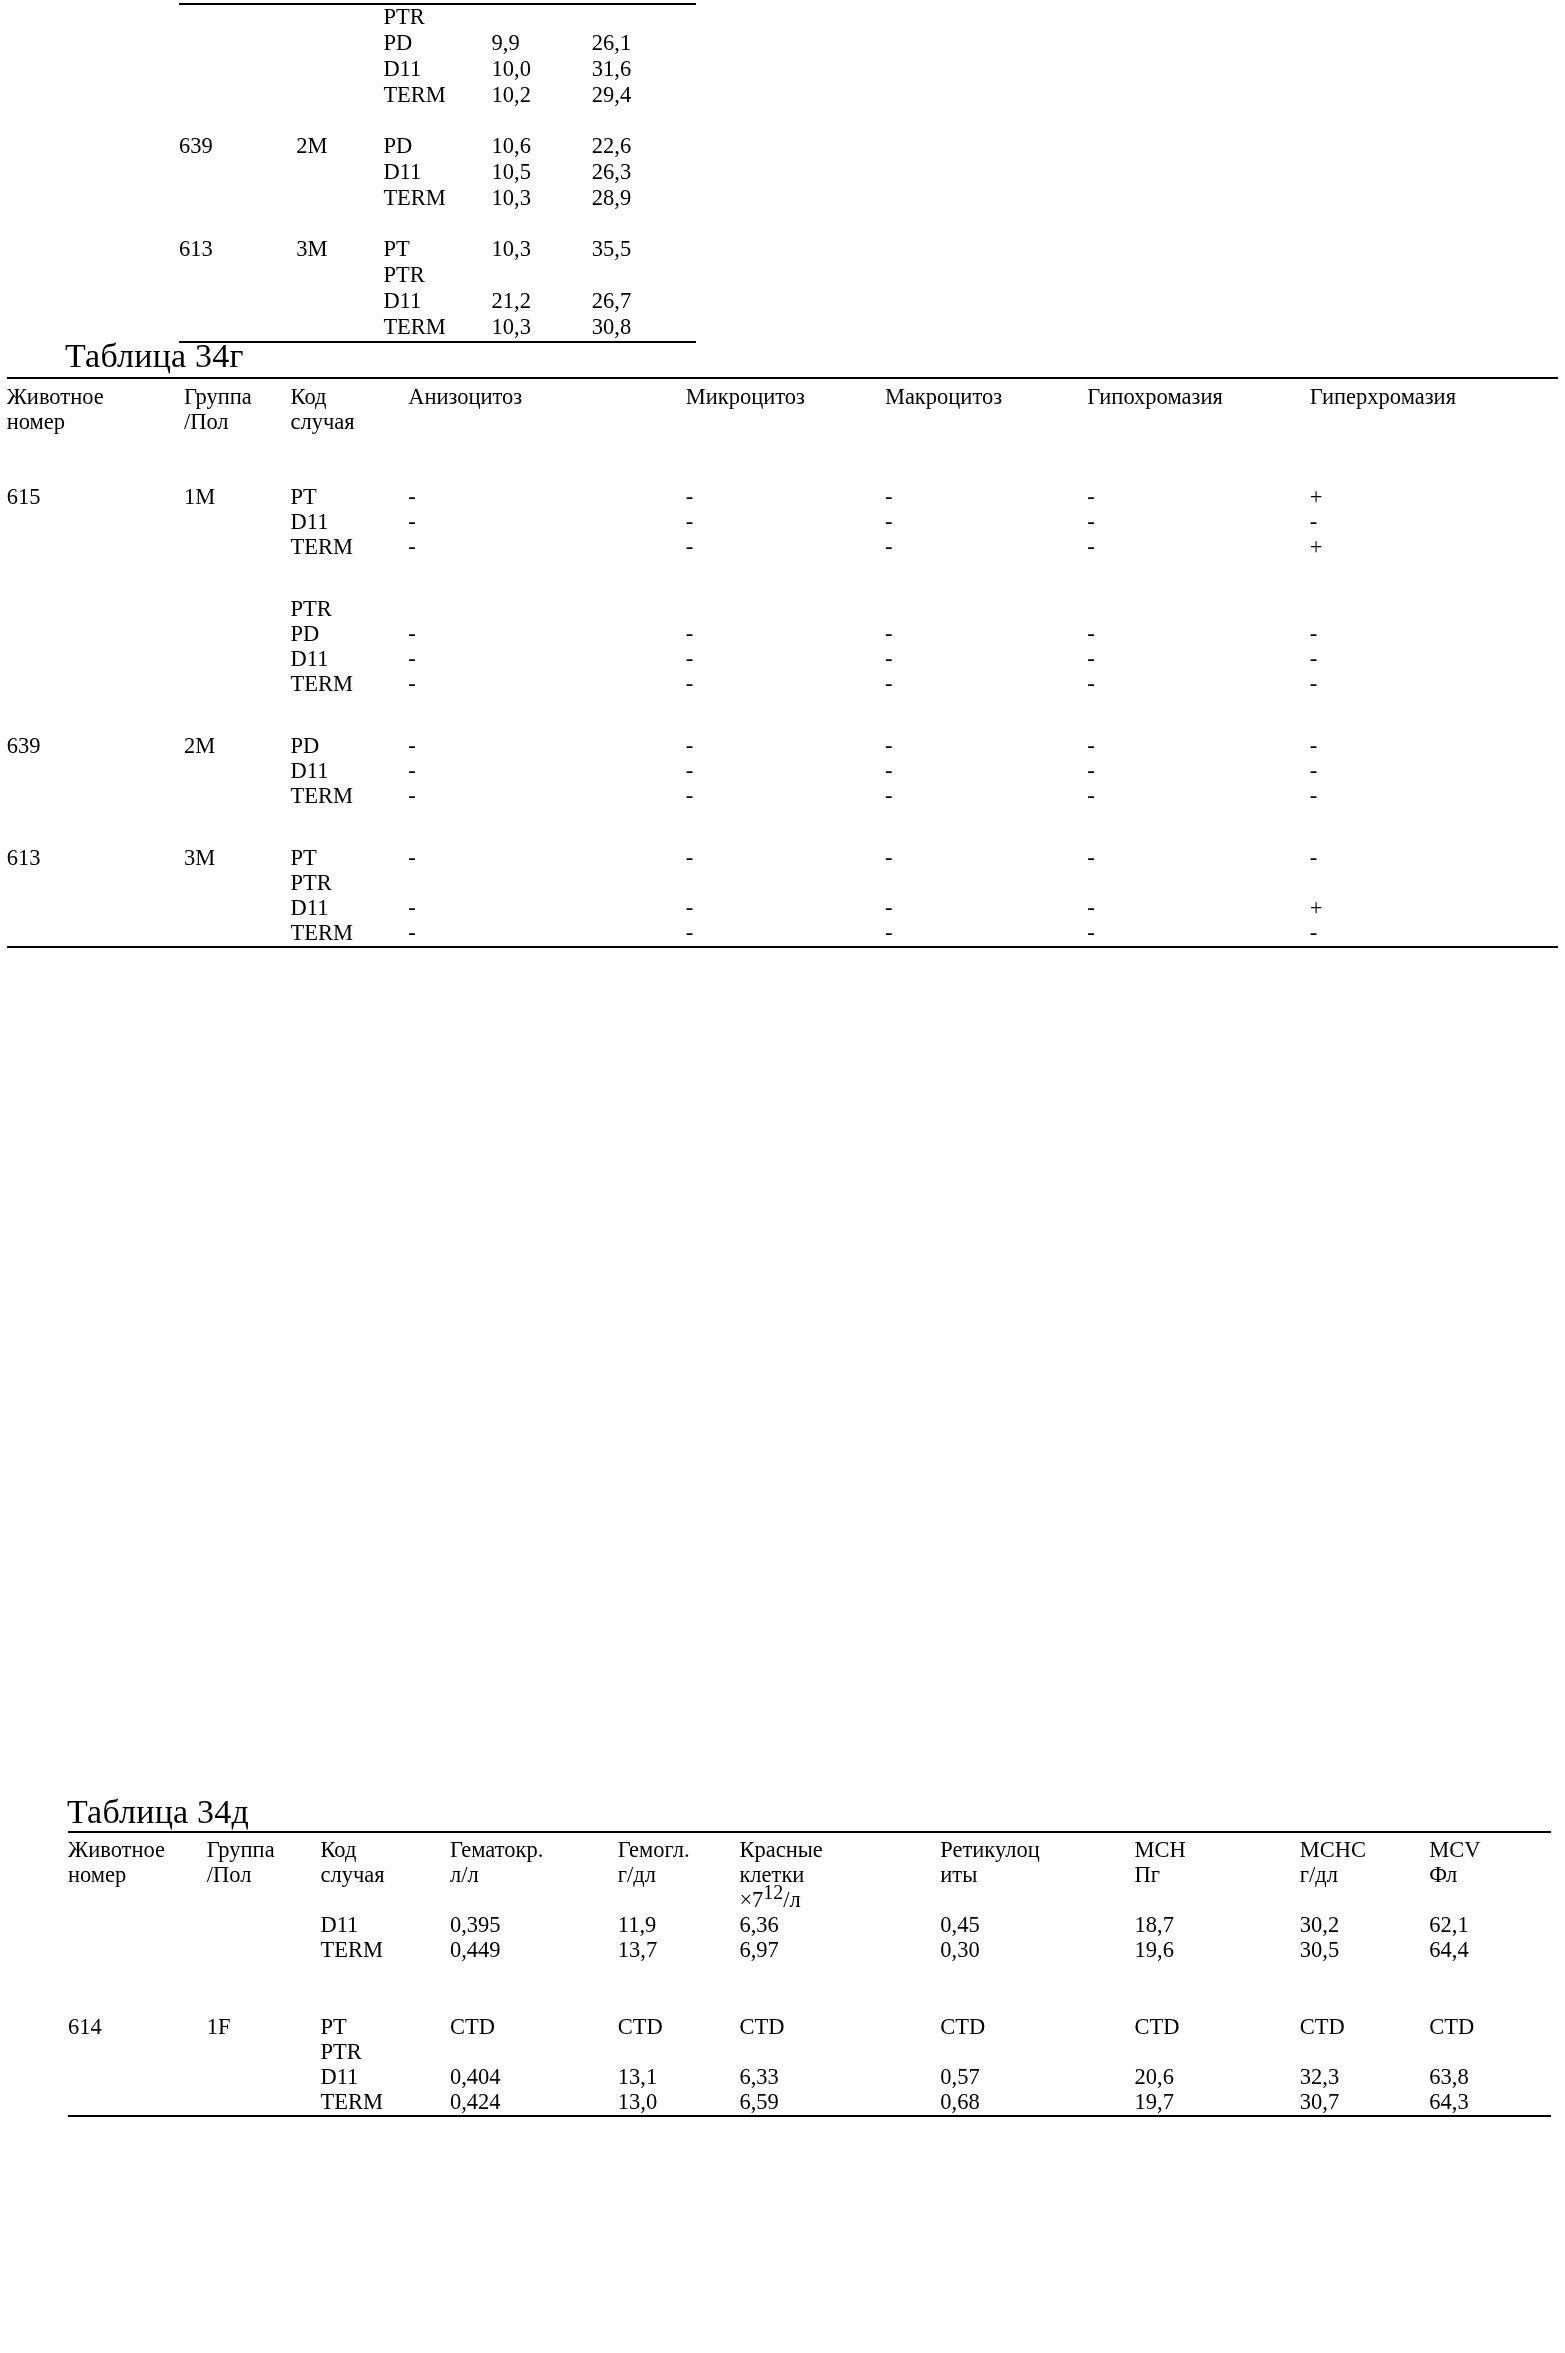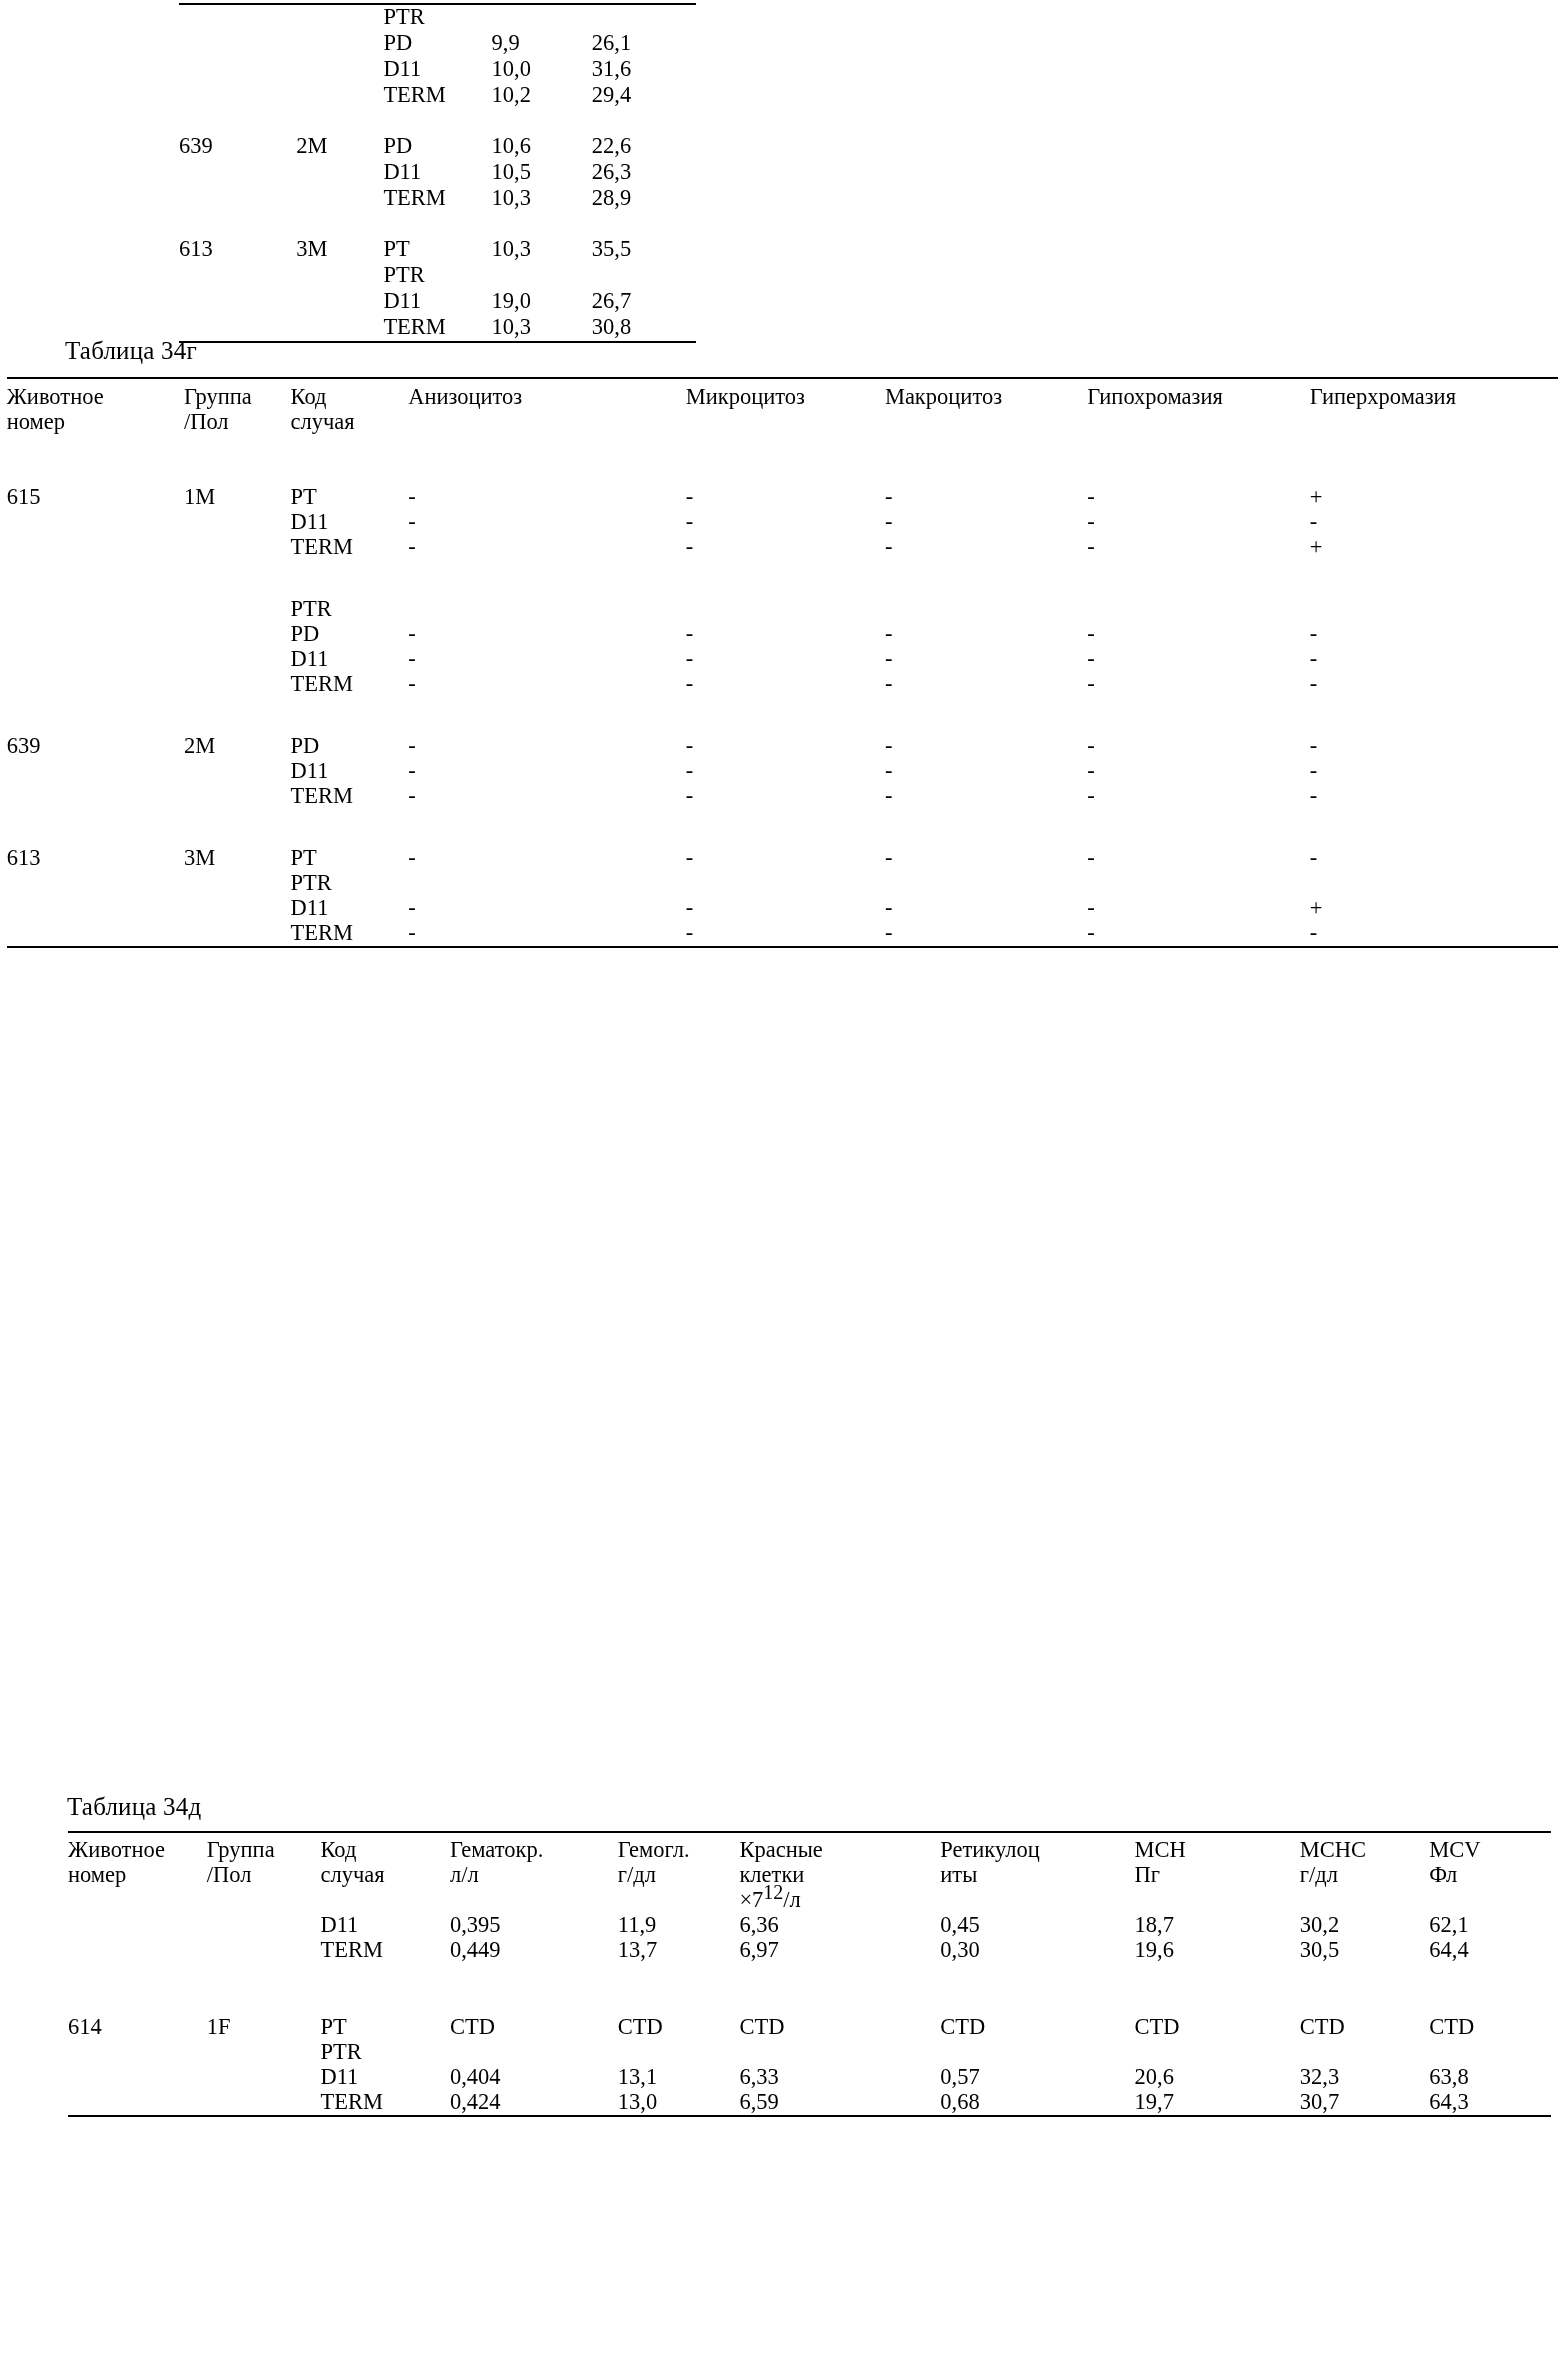--- a/index.html
+++ b/index.html
@@ -62,21 +62,21 @@
   #table-34v .c-animal { width: 117px; }
   #table-34v .c-group  { width: 87px; }
   #table-34v .c-code   { width: 108px; }
   #table-34v .c-v1     { width: 100px; }
   #table-34v .c-v2     { width: 104px; }
   #table-34v tr.spacer td { height: 25px; }
 
   
   .table-caption {
     position: absolute;
-    font-size: 25px;
+    font-size: 34px;
     letter-spacing: 0.2px;
   }
   #caption-34g { left: 65px; top: 337px; }
   #caption-34d { left: 67px; top: 1793px; }
 
   
   #table-34g-wrap {
     position: absolute;
     left: 6.7px;
     top: 377px;
@@ -214,21 +214,21 @@
           <td></td>
           <td></td>
           <td>PTR</td>
           <td></td>
           <td></td>
         </tr>
         <tr>
           <td></td>
           <td></td>
           <td>D11</td>
-          <td>19,0</td>
+          <td>21,2</td>
           <td>26,7</td>
         </tr>
         <tr>
           <td></td>
           <td></td>
           <td>TERM</td>
           <td>10,3</td>
           <td>30,8</td>
         </tr>
       </tbody>

